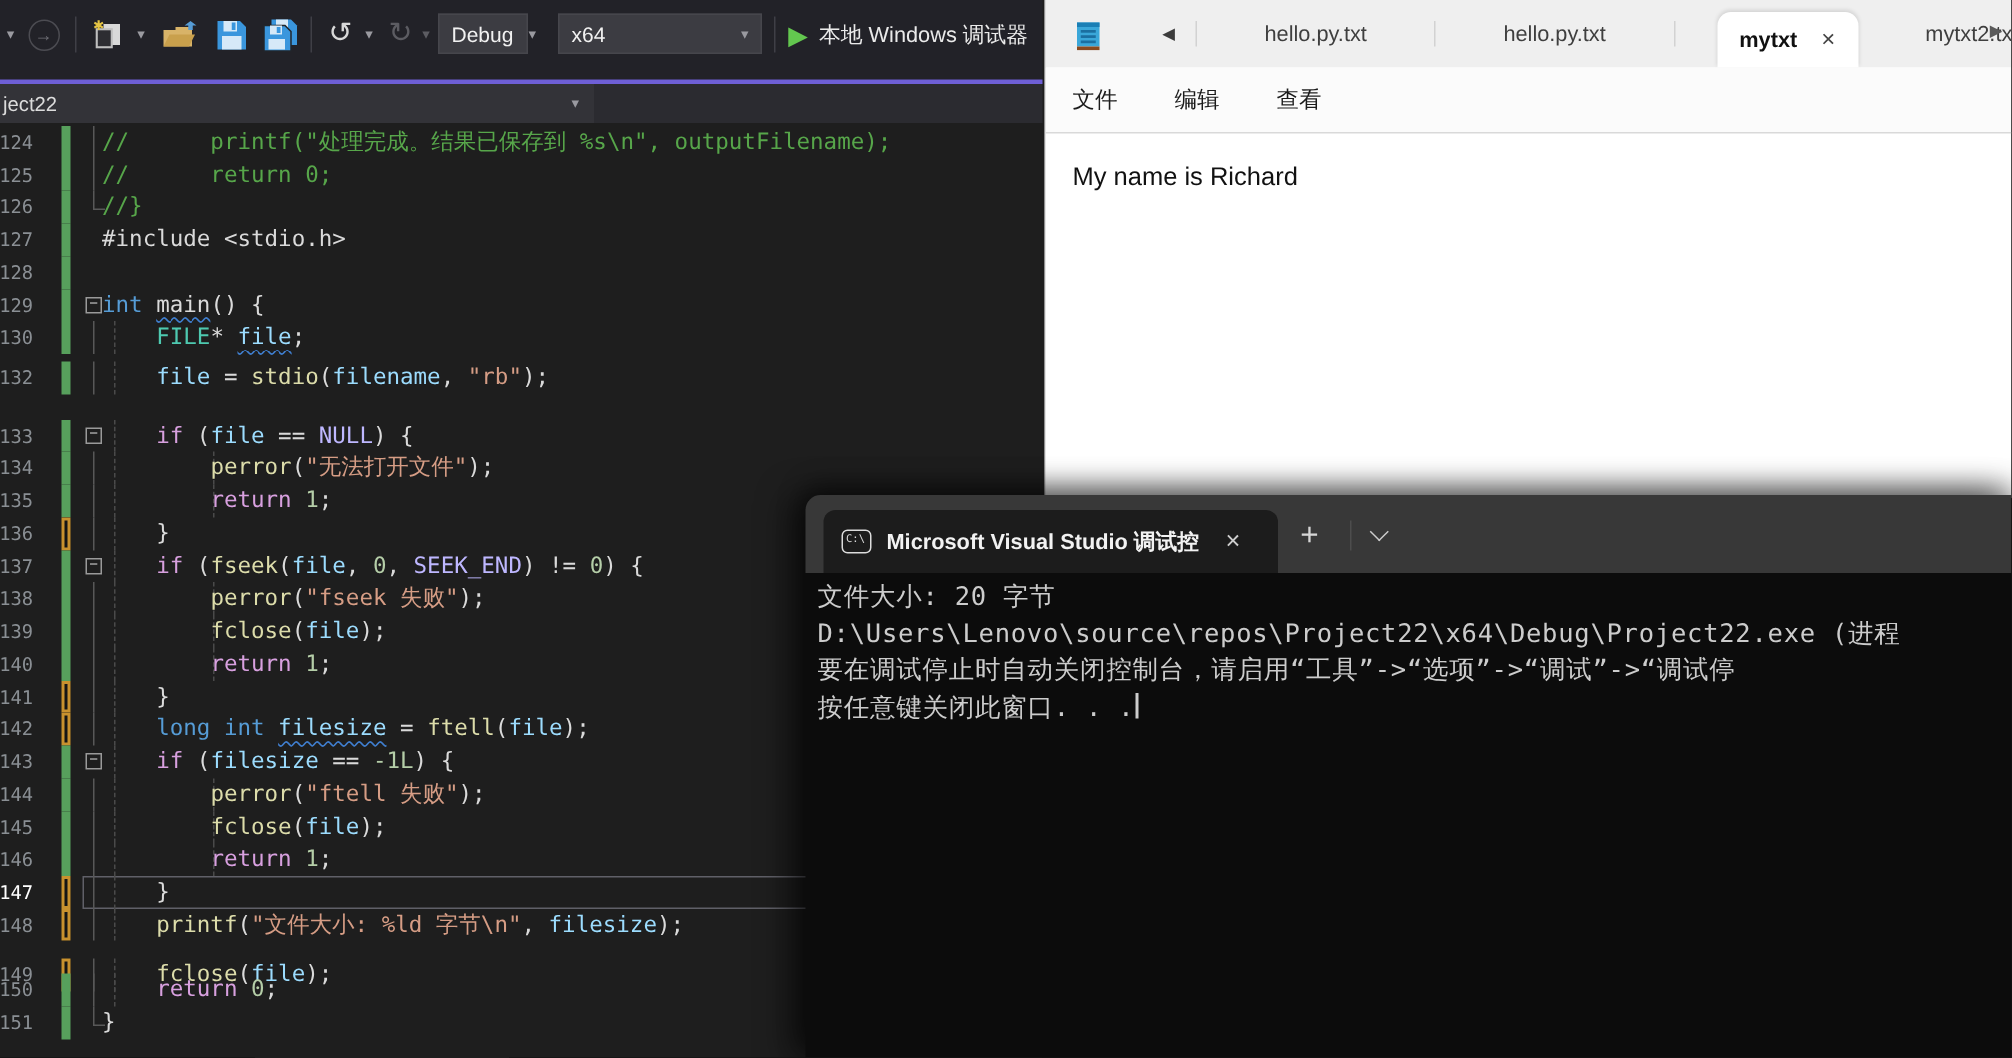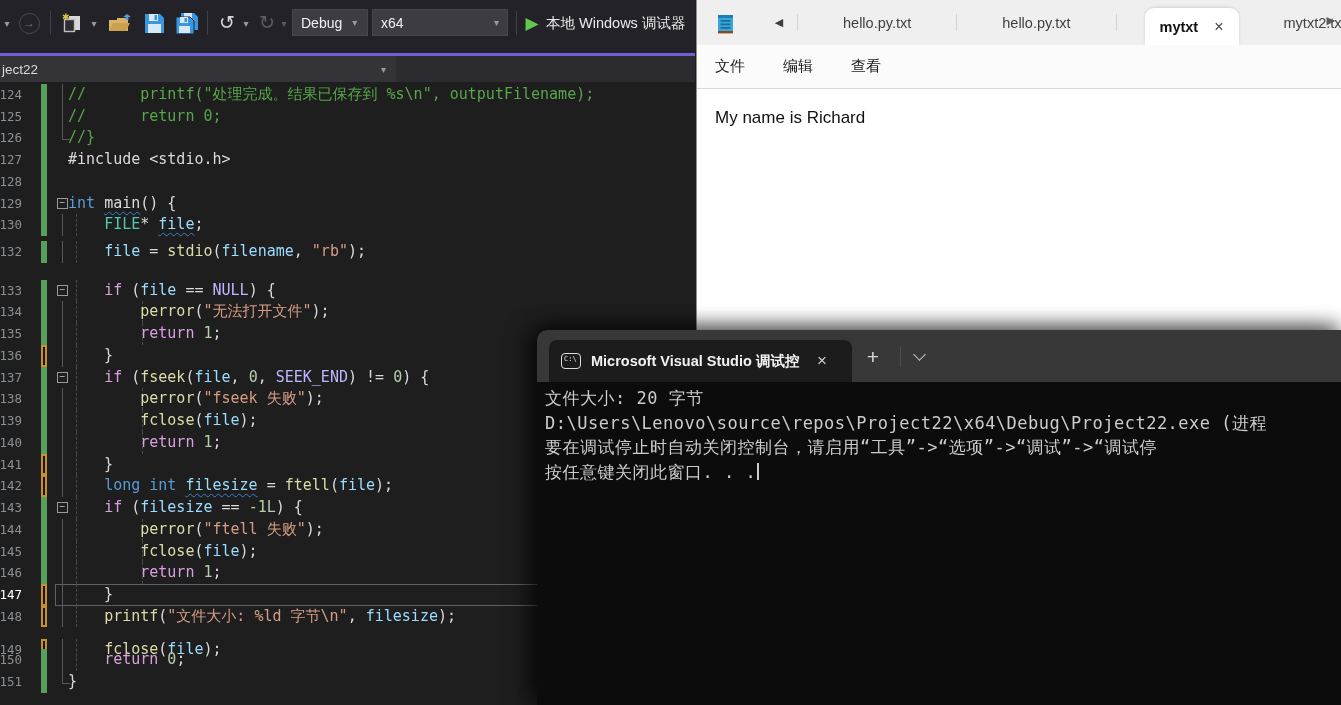--- a/index.html
+++ b/index.html
@@ -140,21 +140,21 @@
           <rect x="9.5" y="6" width="2.5" height="4" fill="#3a96dd"></rect>
           <rect x="4" y="14" width="11" height="7" fill="#d6e9f8"></rect>
         </svg>
       </span>
       <div class="tb-sep" style="left:207px;"></div>
       <span class="tb glyph-btn" style="left:214px;width:26px;">↺</span>
       <span class="tb caret" style="left:240px;width:12px;">▾</span>
       <span class="tb glyph-btn dim" style="left:254px;width:26px;">↻</span>
       <span class="tb caret dim" style="left:278px;width:12px;">▾</span>
 
-      <div class="combo" style="left:292px;width:76px;">
+      <div class="combo" style="left:292px;width:60px;">
         <span>Debug</span>
         <span class="caret" style="margin-left:10px;">▾</span>
       </div>
       <div class="combo" style="left:372px;width:136px;">
         <span>x64</span>
         <span class="caret">▾</span>
       </div>
       <div class="tb-sep" style="left:516px;"></div>
       <span class="tb" style="left:522px;width:20px;color:#63c74f;font-size:17px;">▶</span>
       <span class="tb" style="left:546px;width:150px;justify-content:flex-start;font-size:14.5px;color:#eaeaea;white-space:nowrap;">本地 Windows 调试器</span>

